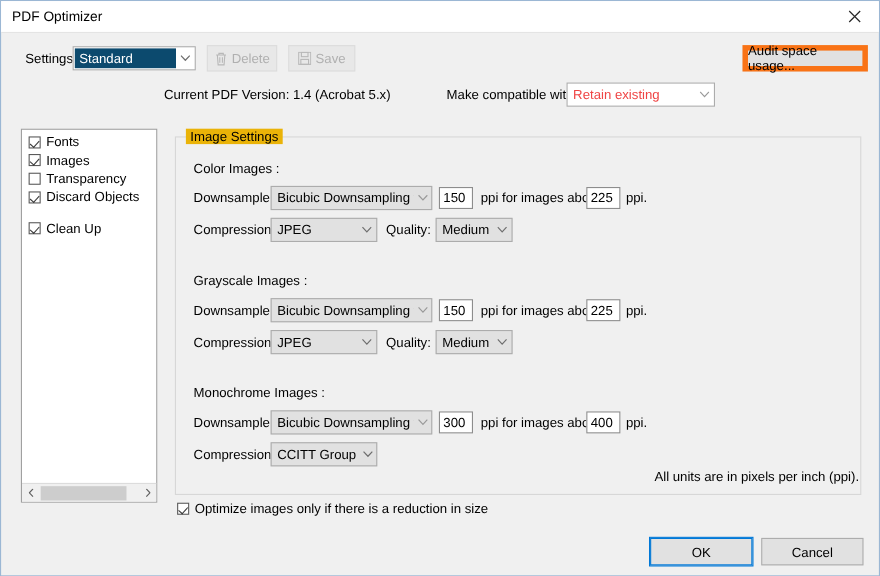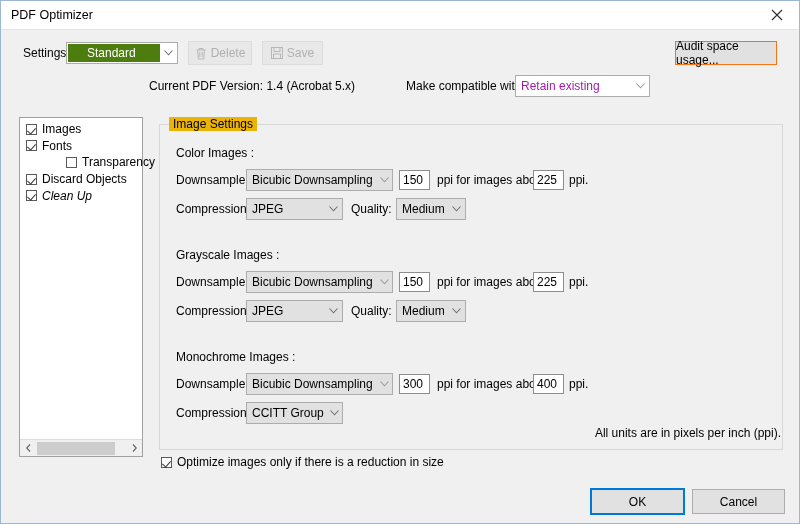--- a/index.html
+++ b/index.html
@@ -53,45 +53,45 @@
     line-height:20px;
   }
   .combo .arrow {
     width:17px; height:20px; display:flex; align-items:center; justify-content:center;
     color:#555;
   }
   .combo .arrow svg { display:block; }
 
   #settings-combo { left:65px; top:41px; width:112px; background:#ffffff; }
   #settings-combo .combo-text {
-    background:#4d7c0f; color:#ffffff; margin:1px 0 1px 1px;
-    padding-left:19px; line-height:18px; height:18px;
+    background:#0c4a6e; color:#ffffff; margin:1px 0 1px 1px;
+    padding-left:4px; line-height:18px; height:18px;
   }
 
   .btn {
     position:absolute;
     background:#e1e1e1;
     border:1px solid #d2d2d2;
     height:24px;
     display:flex; align-items:center; justify-content:center;
     font-size:12px;
     cursor:default;
     color:#000;
   }
   .btn.disabled { color:#b0b0b0; border-color:#dcdcdc; background:#e8e8e8; }
   .btn .bicon { margin-right:4px; display:flex; align-items:center; }
 
   #delete-button { left:187px; top:40px; width:64px; }
   #save-button   { left:261px; top:40px; width:61px; }
-  #audit-button  { left:674px; top:40px; width:102px; background:#e1e1e1; border:1px solid #f97316; }
+  #audit-button  { left:674px; top:40px; width:114px; background:#e1e1e1; border:5px solid #f97316; }
 
   #pdf-version { left:148px; top:78px; }
   #make-compat-label { left:405px; top:78px; }
   #make-compat-combo { left:514px; top:74px; width:135px; background:#fff; }
-  #make-compat-combo .combo-text { color:#a21caf; }
+  #make-compat-combo .combo-text { color:#ef4444; }
 
   
   .listpanel {
     position:absolute; left:18px; top:116px; width:124px; height:340px;
     background:#ffffff; border:1px solid #a0a0a0;
   }
   .listitem {
     display:flex; align-items:center; height:16px; margin:0; padding-left:6px;
     font-size:12px; cursor:default;
   }
@@ -219,35 +219,35 @@
       <svg width="9" height="6" viewBox="0 0 9 6">
           <path d="M0.5 0.5 L4.5 4.8 L8.5 0.5" stroke="#9a9a9a" stroke-width="1.1" fill="none"></path>
         </svg>
     </div>
   </div>
 
   <div class="listpanel">
     <div class="items" id="sidebar-items">
         <div class="listitem" style="margin-top: 0px; height: 16.6px;">
           <span class="cbx checked"></span>
-          <span>Images</span>
+          <span>Fonts</span>
         </div>
         <div class="listitem" style="margin-top: 0px; height: 16.6px;">
           <span class="cbx checked"></span>
-          <span>Fonts</span>
-        </div>
-        <div class="listitem" style="margin-top: 0px; height: 16.6px; margin-left: 40px;">
+          <span>Images</span>
+        </div>
+        <div class="listitem" style="margin-top: 0px; height: 16.6px;">
           <span class="cbx"></span>
           <span>Transparency</span>
         </div>
         <div class="listitem" style="margin-top: 0px; height: 16.6px;">
           <span class="cbx checked"></span>
           <span>Discard Objects</span>
         </div>
-        <div class="listitem" style="margin-top: 0px; height: 16.6px; font-style: italic;">
+        <div class="listitem" style="margin-top: 12px; height: 16.6px;">
           <span class="cbx checked"></span>
           <span>Clean Up</span>
         </div>
       </div>
     <div class="hscroll">
       <div class="sarrow">
         <svg width="5" height="8" viewBox="0 0 5 8">
             <path d="M4 0.5 L0.7 4 L4 7.5" stroke="#606060" stroke-width="1.1" fill="none"></path>
           </svg>
       </div>

